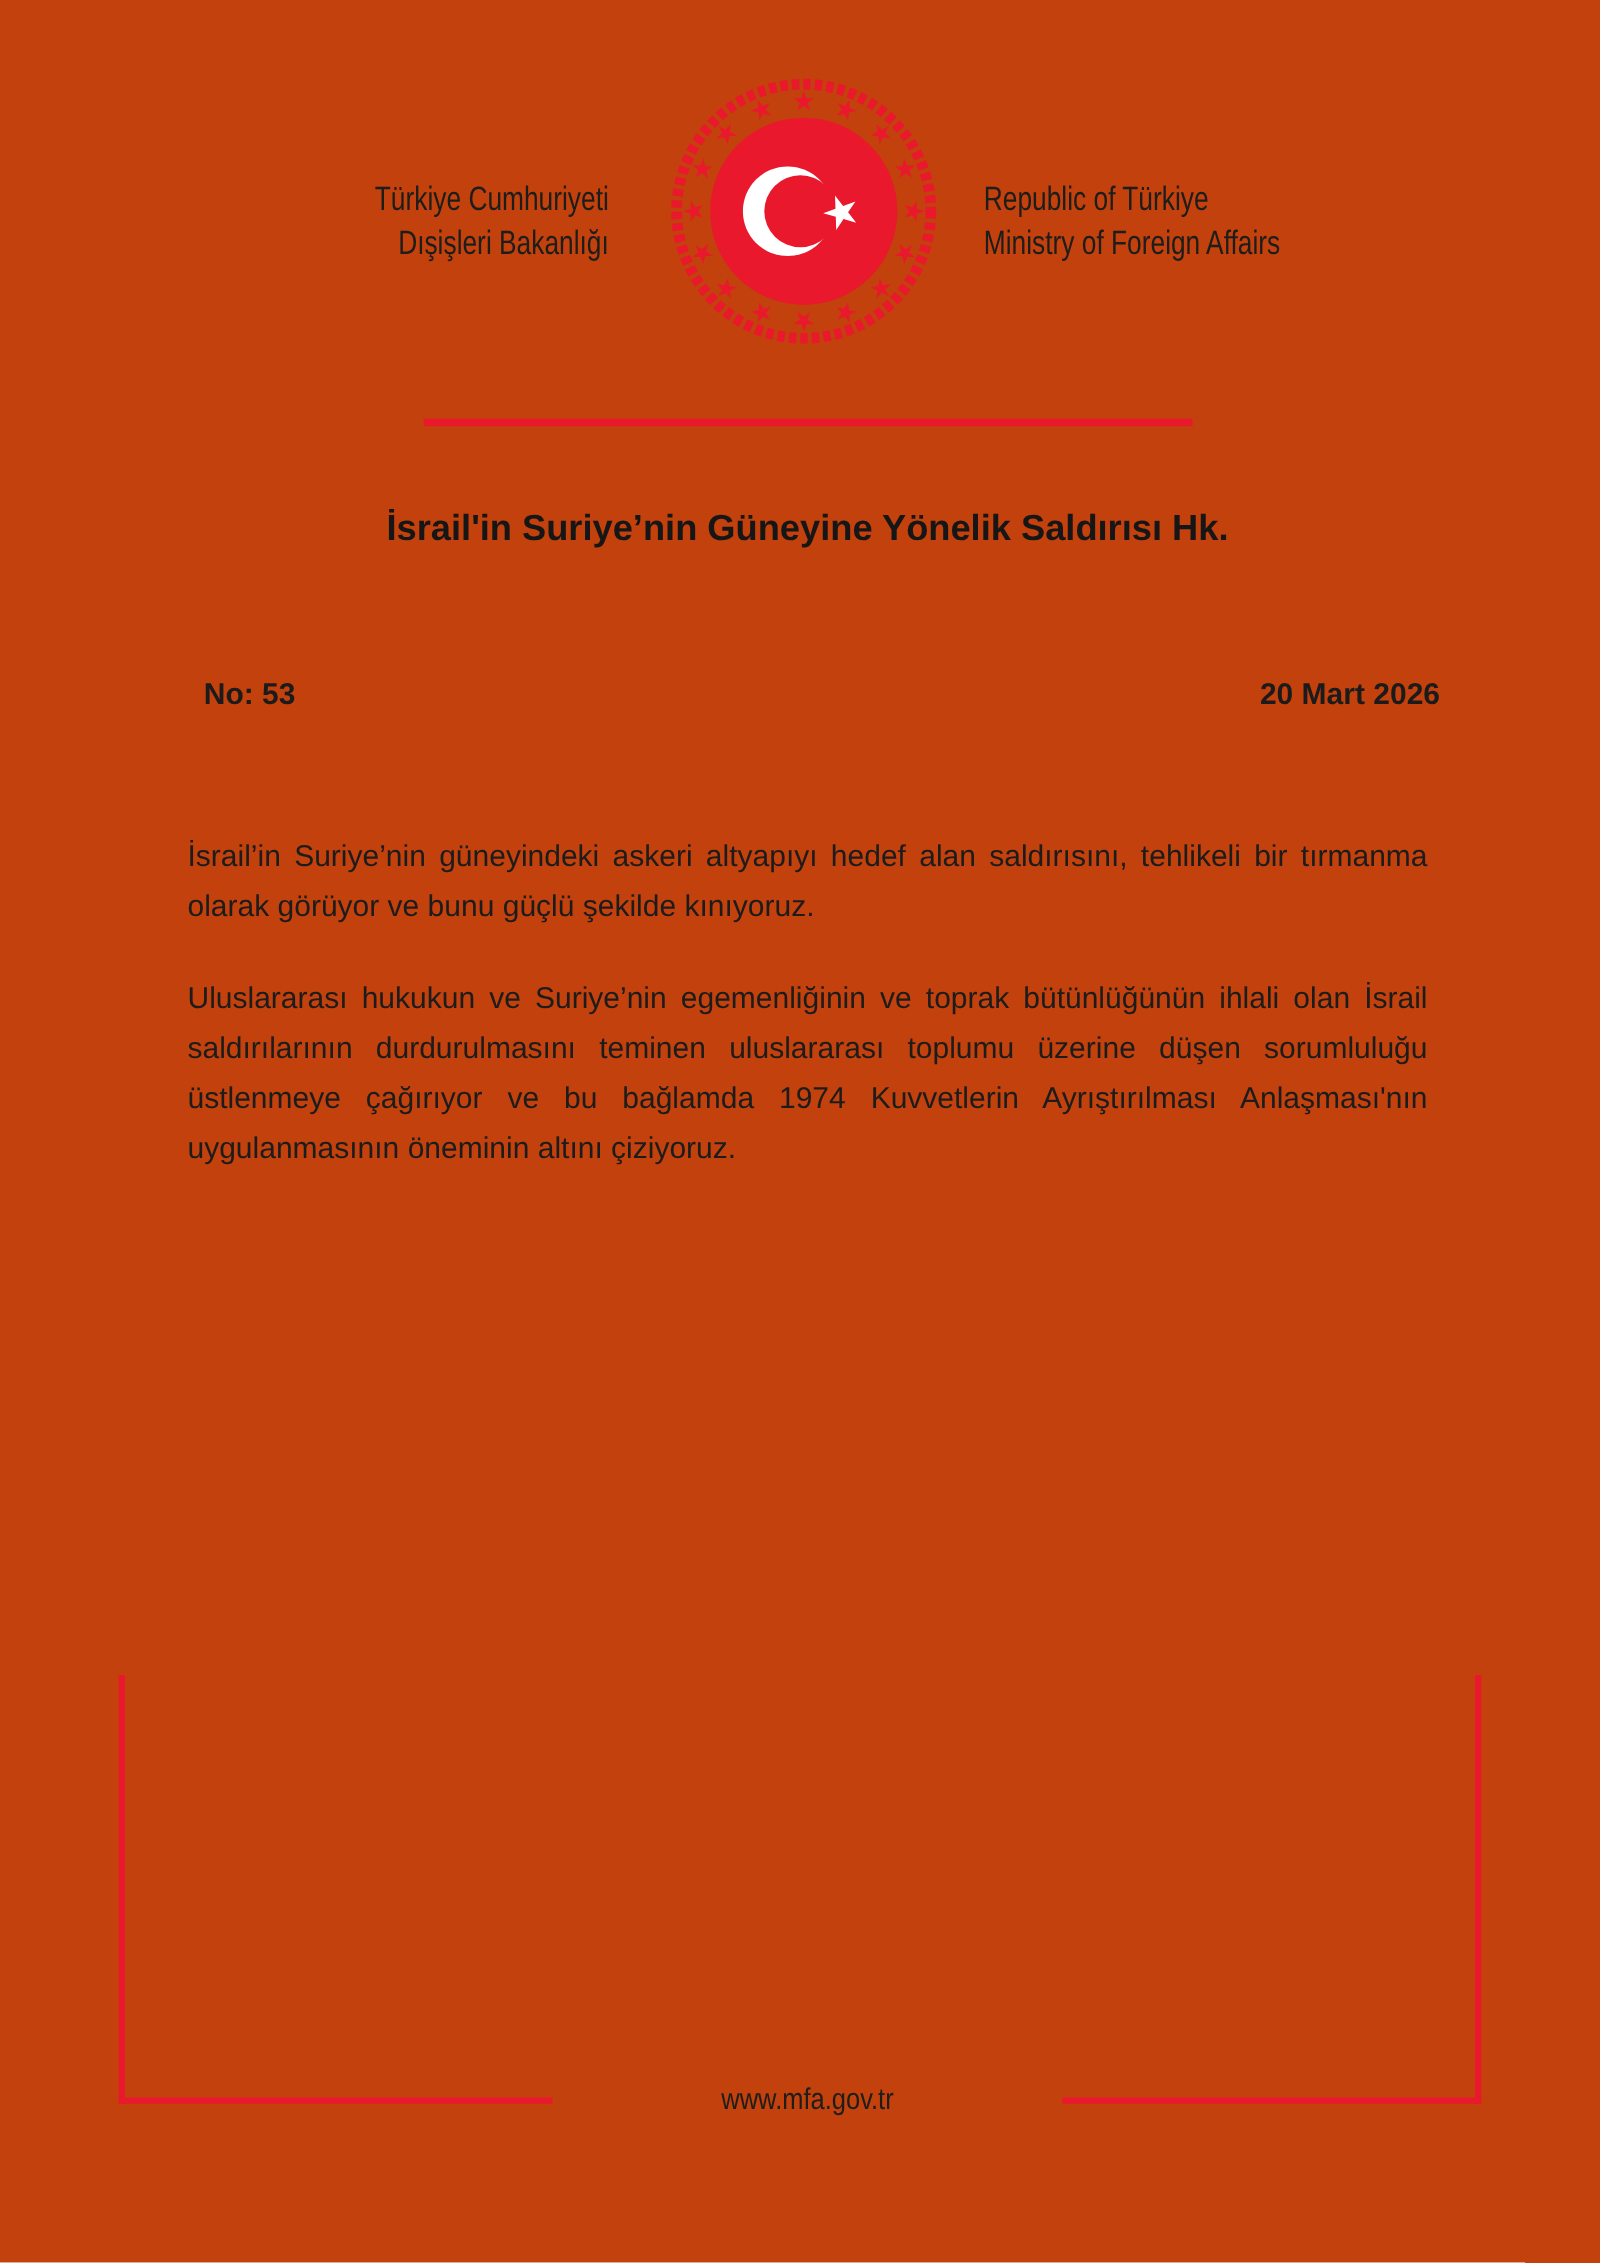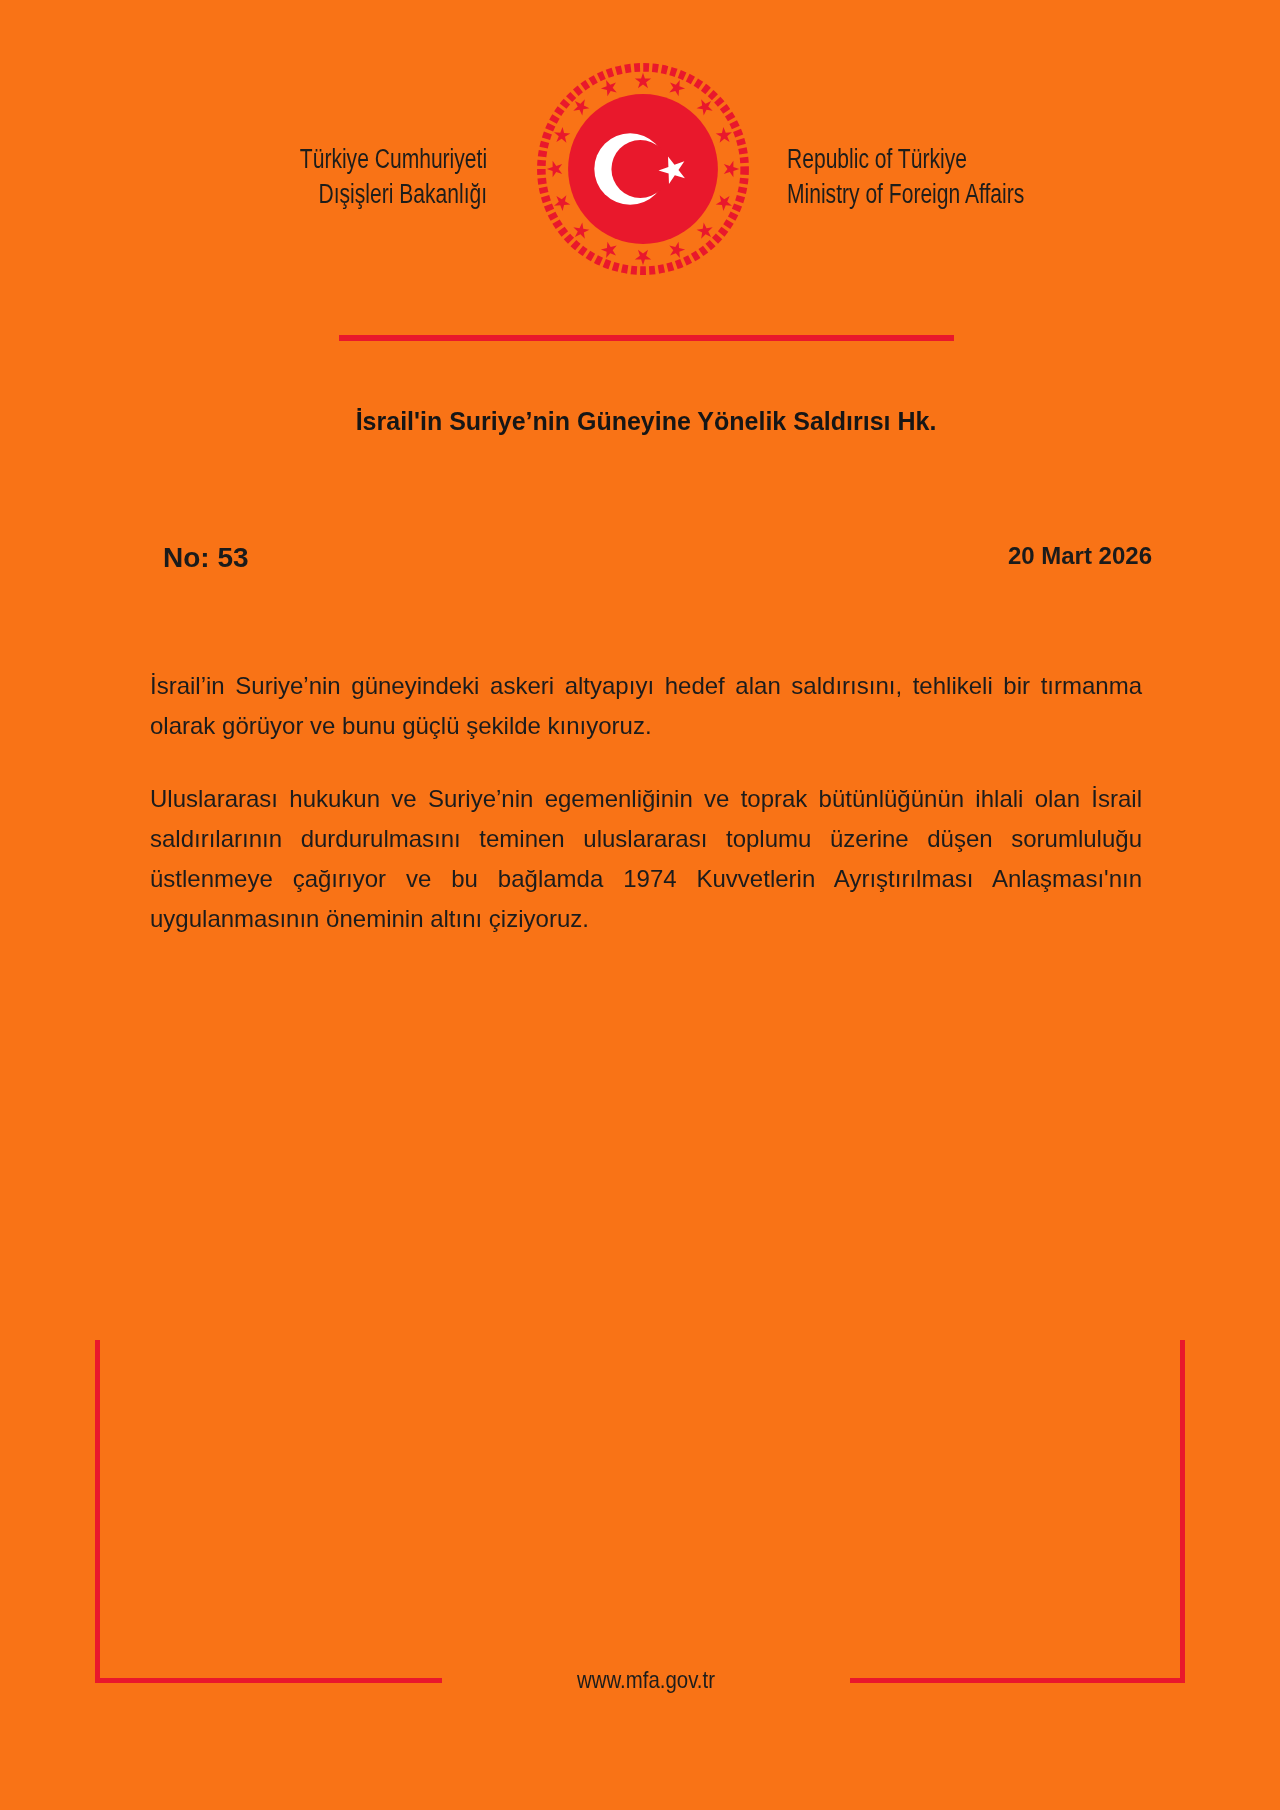--- a/index.html
+++ b/index.html
@@ -2,21 +2,21 @@
 <html style="--accent: #E9182C; --ink: #1b1b1b;"><head>
 <meta charset="utf-8">
 <style>
   :root { --accent: #E9182C; --ink: #1b1b1b; }
   * { margin: 0; padding: 0; box-sizing: border-box; }
   html, body { background: #ffffff; }
   .page {
     position: relative;
     width: 1280px;
     height: 1810px;
-    background: #f97316;
+    background: #c2410c;
     font-family: "Liberation Sans", sans-serif;
     color: var(--ink);
     overflow: hidden;
   }
 
   
   .org-left {
     position: absolute;
     top: 142px;
     right: 793px; 
@@ -57,29 +57,29 @@
     background: var(--accent);
   }
 
   
   .doc-title {
     position: absolute;
     left: 150px;
     top: 407px;
     width: 992px;
     text-align: center;
-    font-size: 25px;
+    font-size: 29px;
     font-weight: bold;
     color: #161616;
   }
   .doc-no {
     position: absolute;
     left: 163px;
     top: 542px;
-    font-size: 28px;
+    font-size: 24px;
     font-weight: bold;
   }
   .doc-date {
     position: absolute;
     right: 128px;
     top: 542px;
     font-size: 24px;
     font-weight: bold;
   }
 

